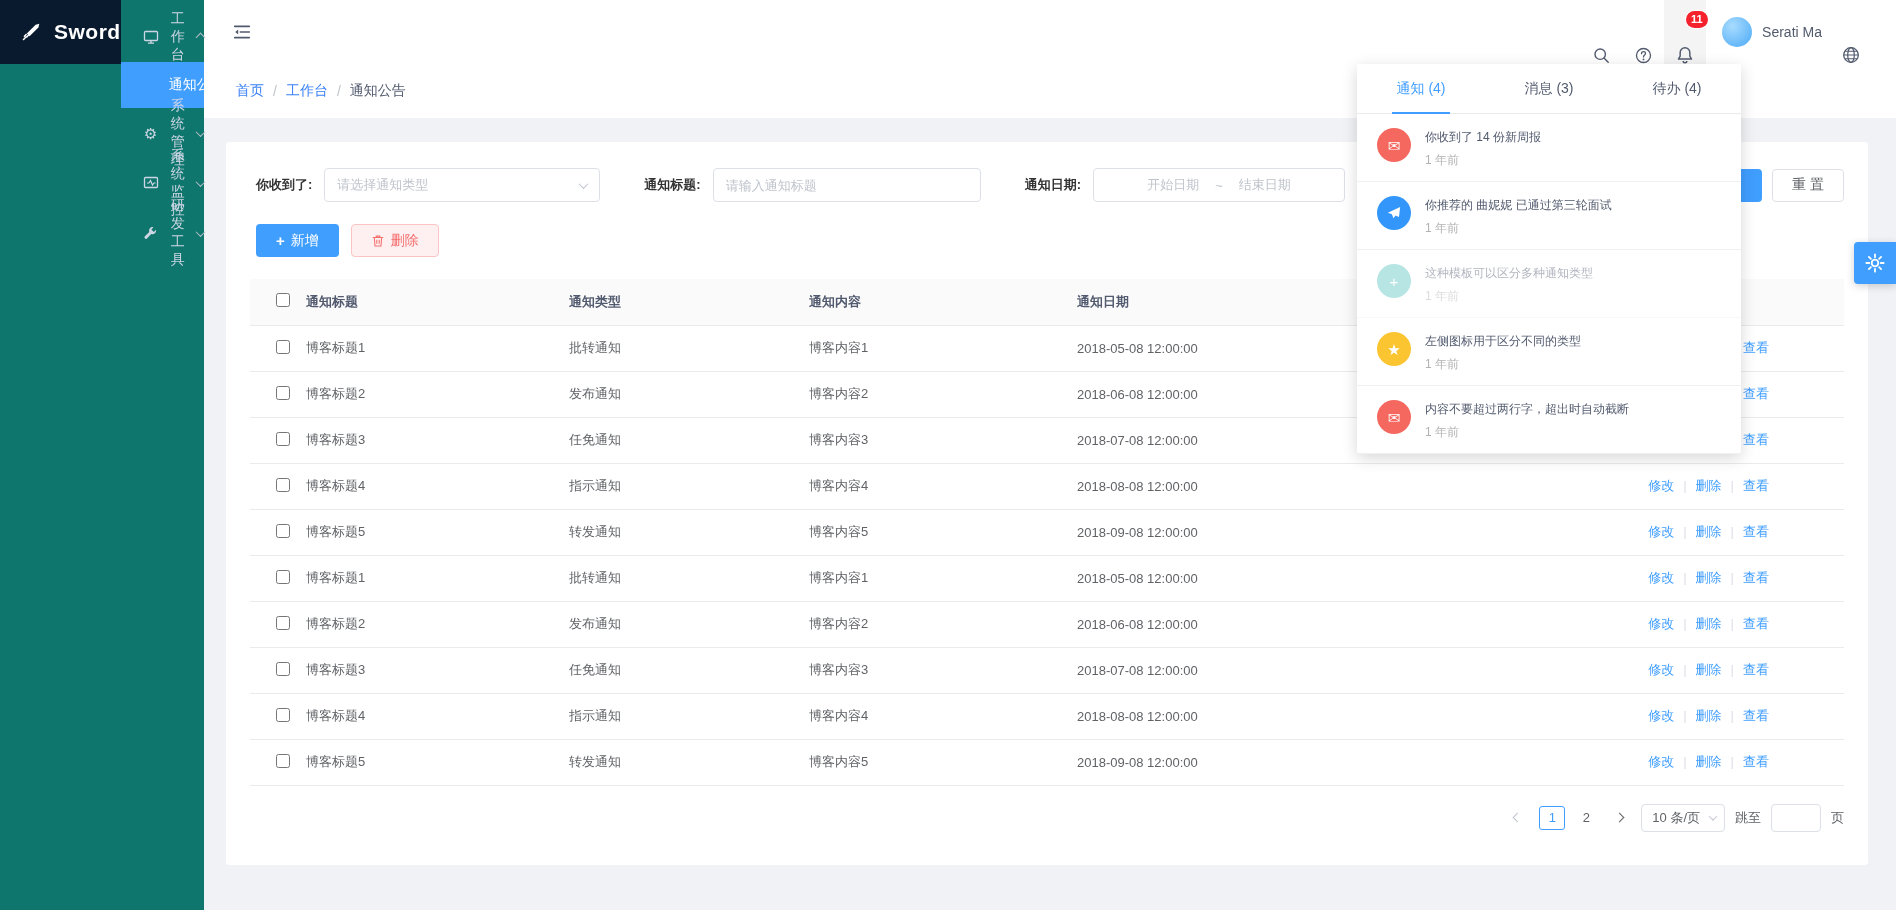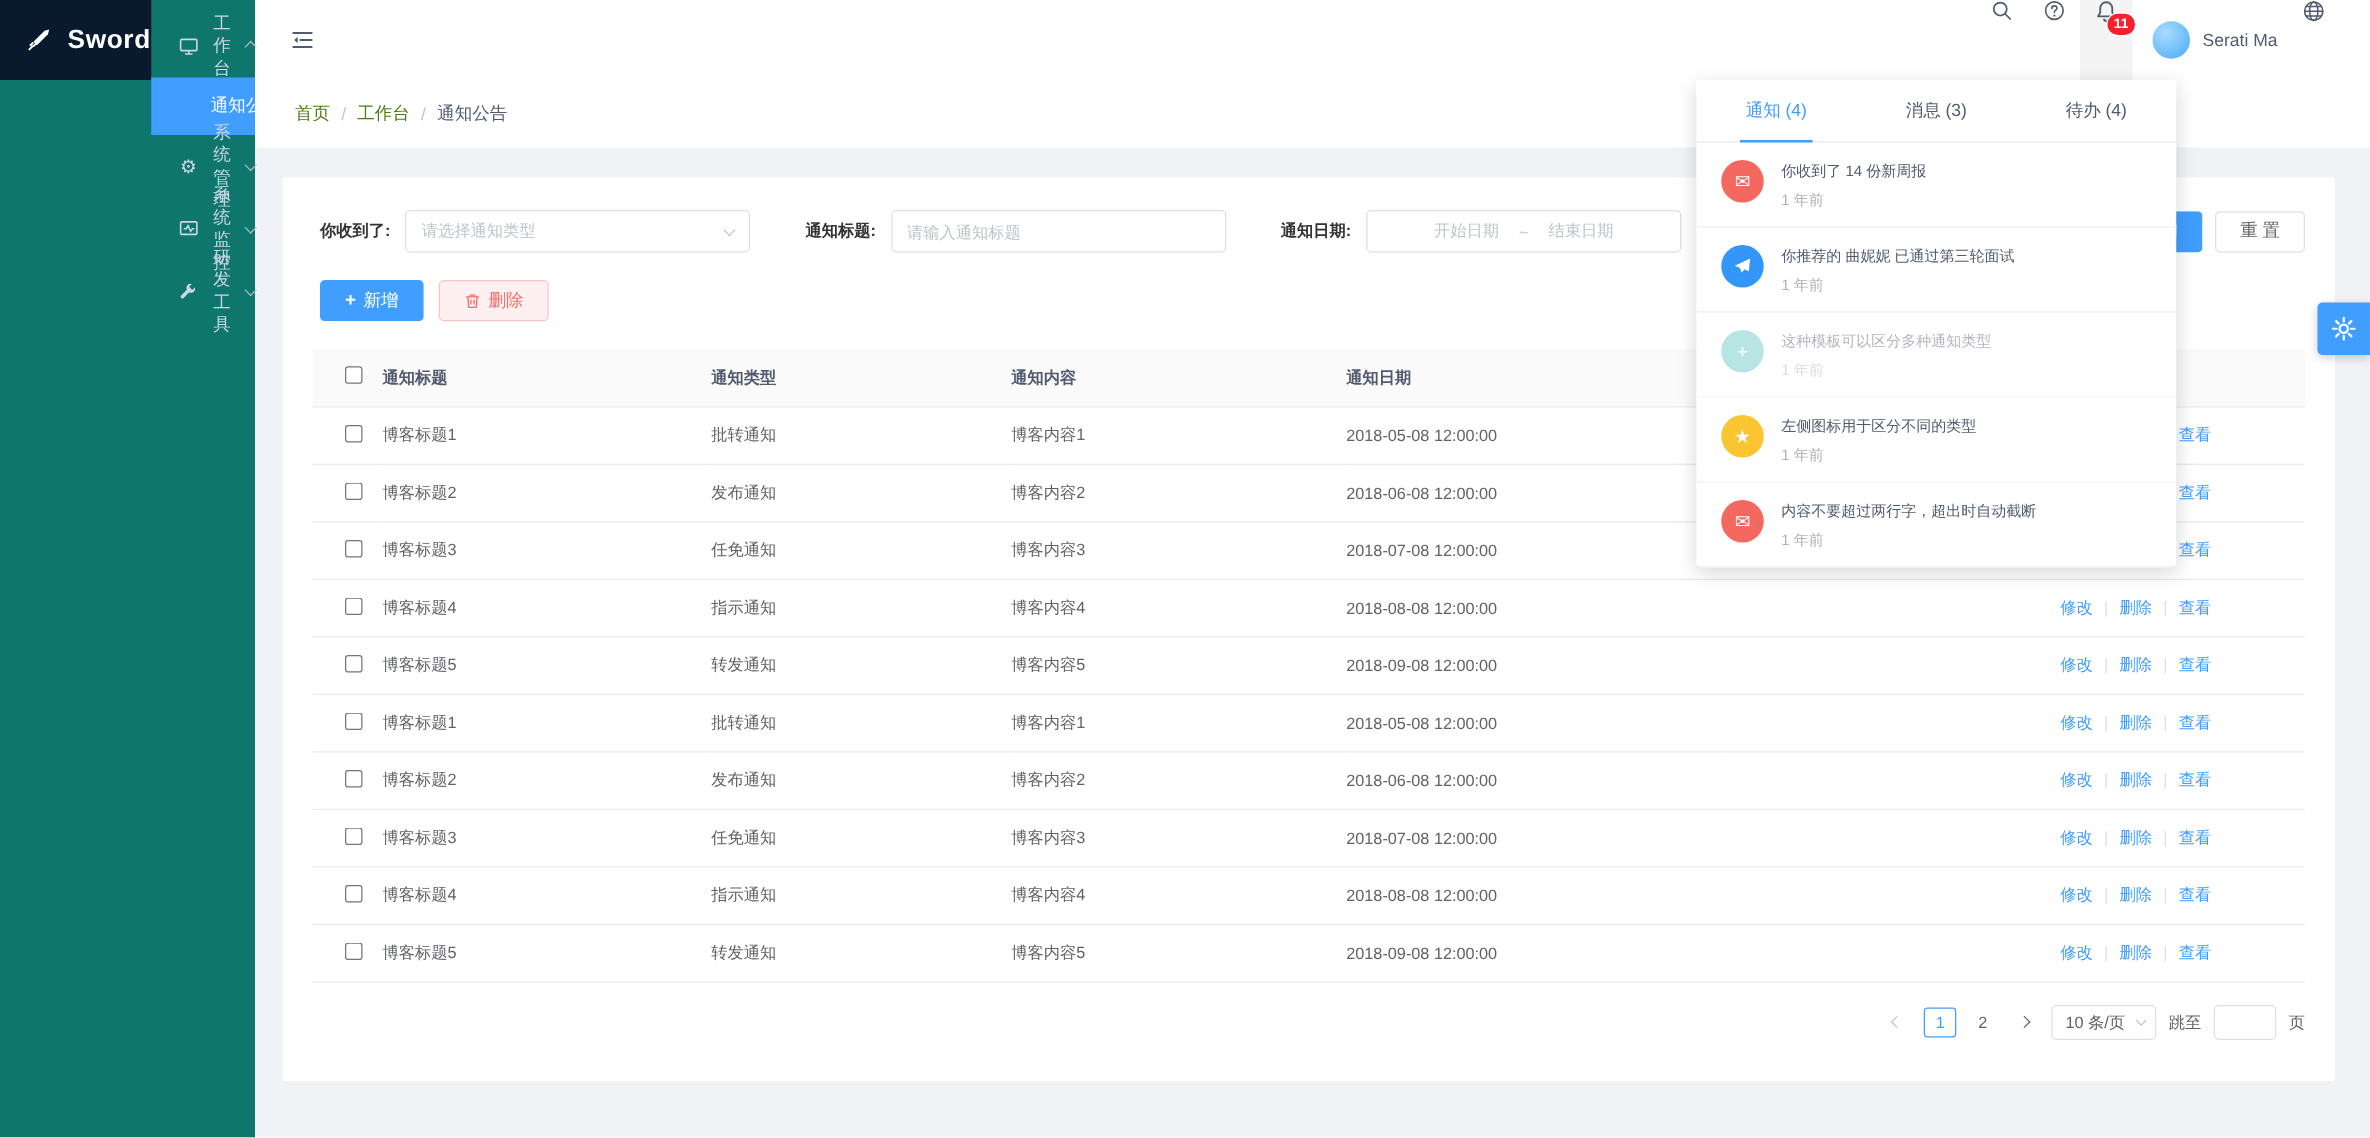--- a/index.html
+++ b/index.html
@@ -24,28 +24,28 @@
   .chev{width:7px;height:7px;border-right:1.5px solid currentColor;border-bottom:1.5px solid currentColor;display:inline-block}
   .chev.down{transform:rotate(45deg) translate(-1px,-1px)}
   .chev.up{transform:rotate(-135deg)}
   .chev.gray{color:#b6bdc8}
 
   
   .main{flex:1;min-width:0;display:flex;flex-direction:column}
   .topbar{height:64px;background:#fff;display:flex;align-items:center;padding:0 24px 0 18px}
   .fold-btn{width:40px;height:64px;display:flex;align-items:center;justify-content:center;cursor:pointer;color:#515a6e}
   .top-right{margin-left:auto;display:flex;align-items:center}
-  .hbtn{width:42px;height:64px;display:flex;align-items:flex-start;justify-content:center;cursor:pointer;color:#515a6e;position:relative}
+  .hbtn{width:42px;height:64px;display:flex;align-items:flex-end;justify-content:center;cursor:pointer;color:#515a6e;position:relative}
   .hbtn.open{background:rgba(0,0,0,.045)}
   .badge{position:absolute;top:11px;left:22px;background:#f5222d;color:#fff;font-size:11px;height:17px;min-width:18px;padding:0 5px;border-radius:9px;line-height:17px;text-align:center;box-shadow:0 0 0 1px #fff;font-weight:bold}
   .avatar{width:30px;height:30px;border-radius:50%;background:radial-gradient(circle at 35% 30%,#a8dcff,#4aa9f5);margin-left:16px;cursor:pointer;flex:none}
   .username{margin:0 8px 0 10px;font-size:14px;color:#515a6e;cursor:pointer}
 
   .breadcrumb-band{height:54px;background:#fff;display:flex;align-items:center;gap:9px;padding-left:32px;font-size:14px}
-  .bc-link{color:#4d7c0f;cursor:pointer}
+  .bc-link{color:#3b82f6;cursor:pointer}
   .bc-sep{color:#c0c4cc}
   .bc-current{color:#515a6e}
 
   .content{flex:1;padding:24px 28px 0 22px}
   .card{background:#fff;border-radius:3px;height:723px;overflow:hidden}
 
   
   .filters{display:flex;align-items:center;padding:26px 24px 0 30px}
   .fgroup{display:flex;align-items:center;margin-right:44px}
   .flabel{font-size:13px;font-weight:bold;color:#333;margin-right:12px;white-space:nowrap}

